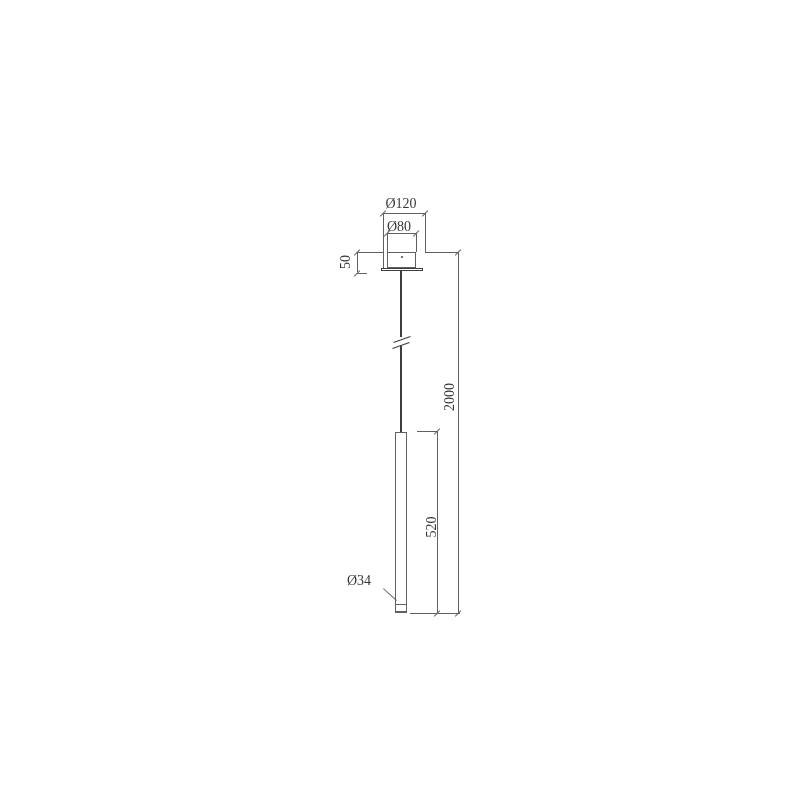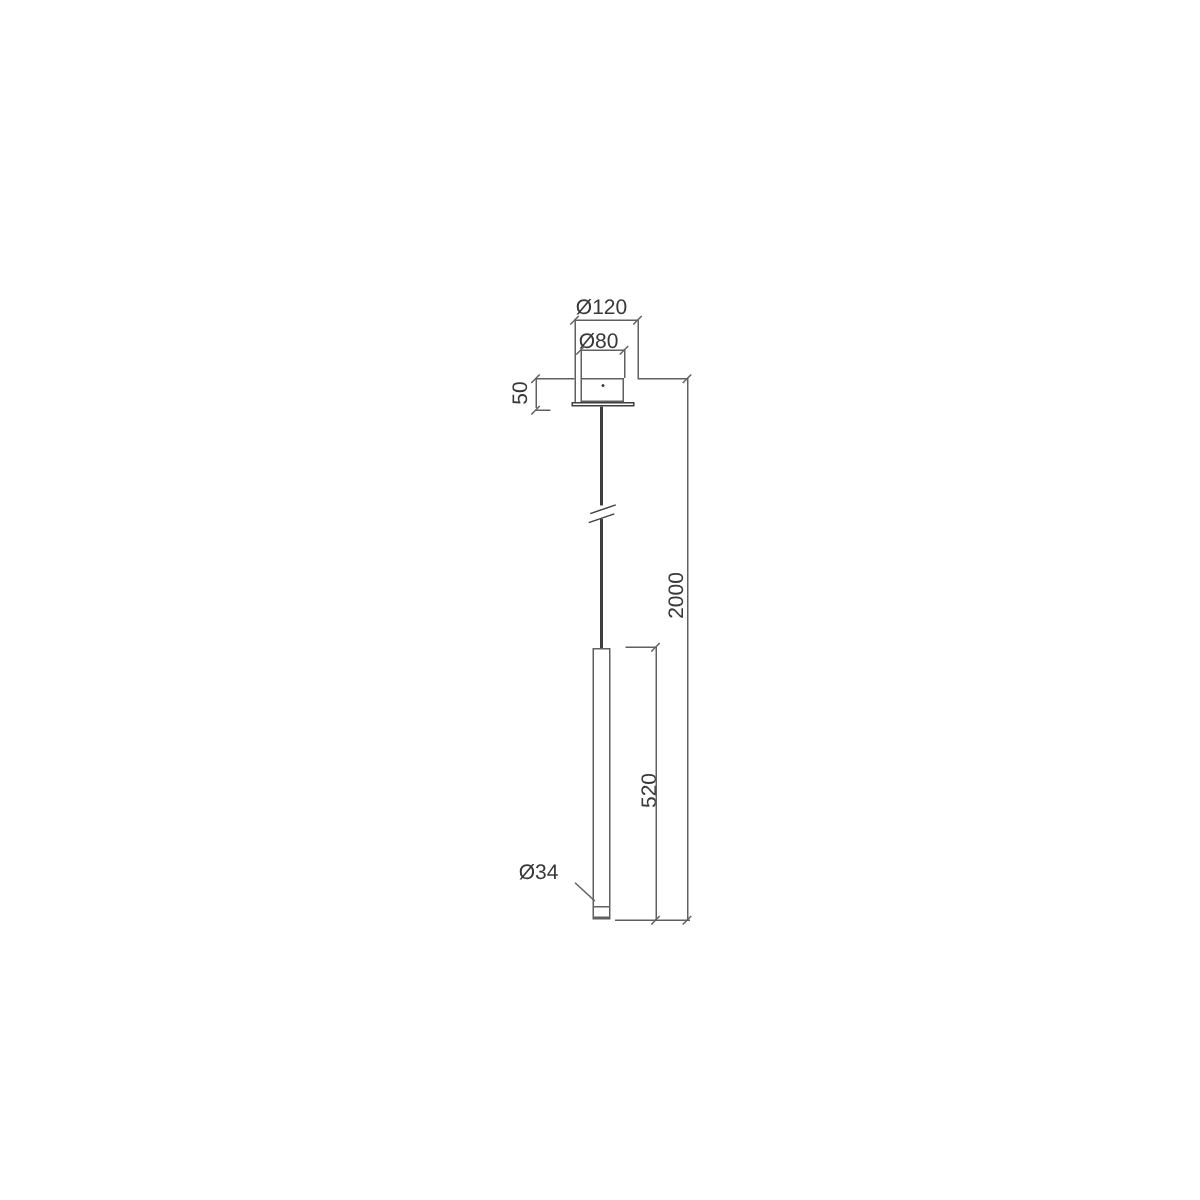--- a/index.html
+++ b/index.html
@@ -6,21 +6,21 @@
     --line:#606060;
     --dark:#3e3e3e;
     --text:#383838;
     --bg:#ffffff;
   }
   html,body{margin:0;padding:0;background:var(--bg);}
   .stage{
     position:relative;
     width:800px;height:800px;
     background:var(--bg);
-    font-family:Liberation Sans, sans-serif;
+    font-family:Liberation Serif, serif;
     overflow:hidden;
   }
   
   .h{position:absolute;height:1px;background:var(--line);}
   .v{position:absolute;width:1px;background:var(--line);}
   .tick{position:absolute;width:8px;height:1px;background:var(--line);transform:rotate(-45deg);transform-origin:center;}
   .diag{position:absolute;height:1px;background:var(--dark);transform-origin:center;}
   .lbl{
     position:absolute;
     color:var(--text);

